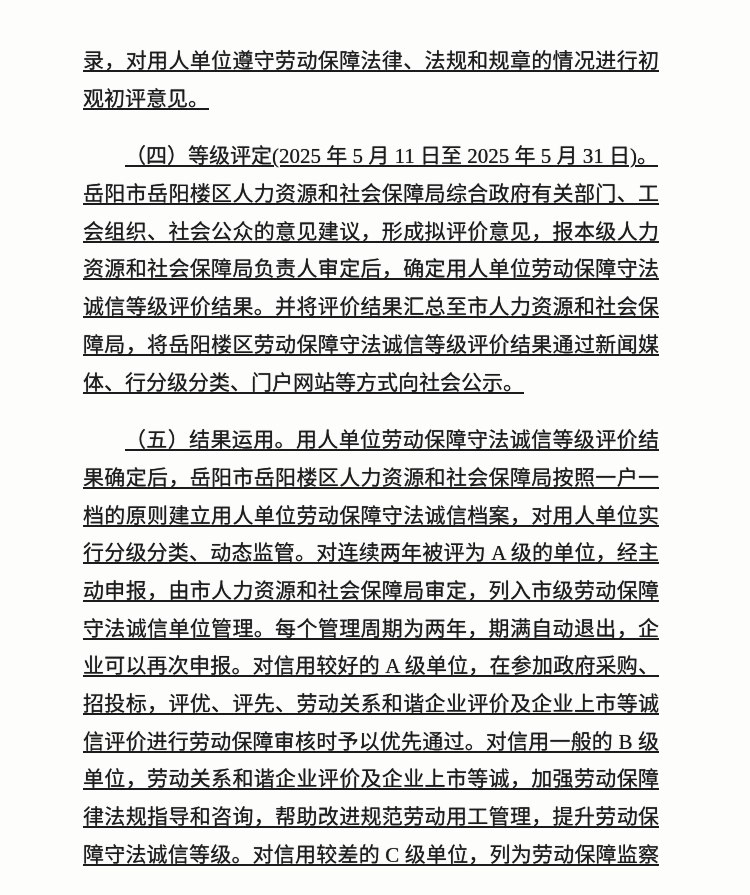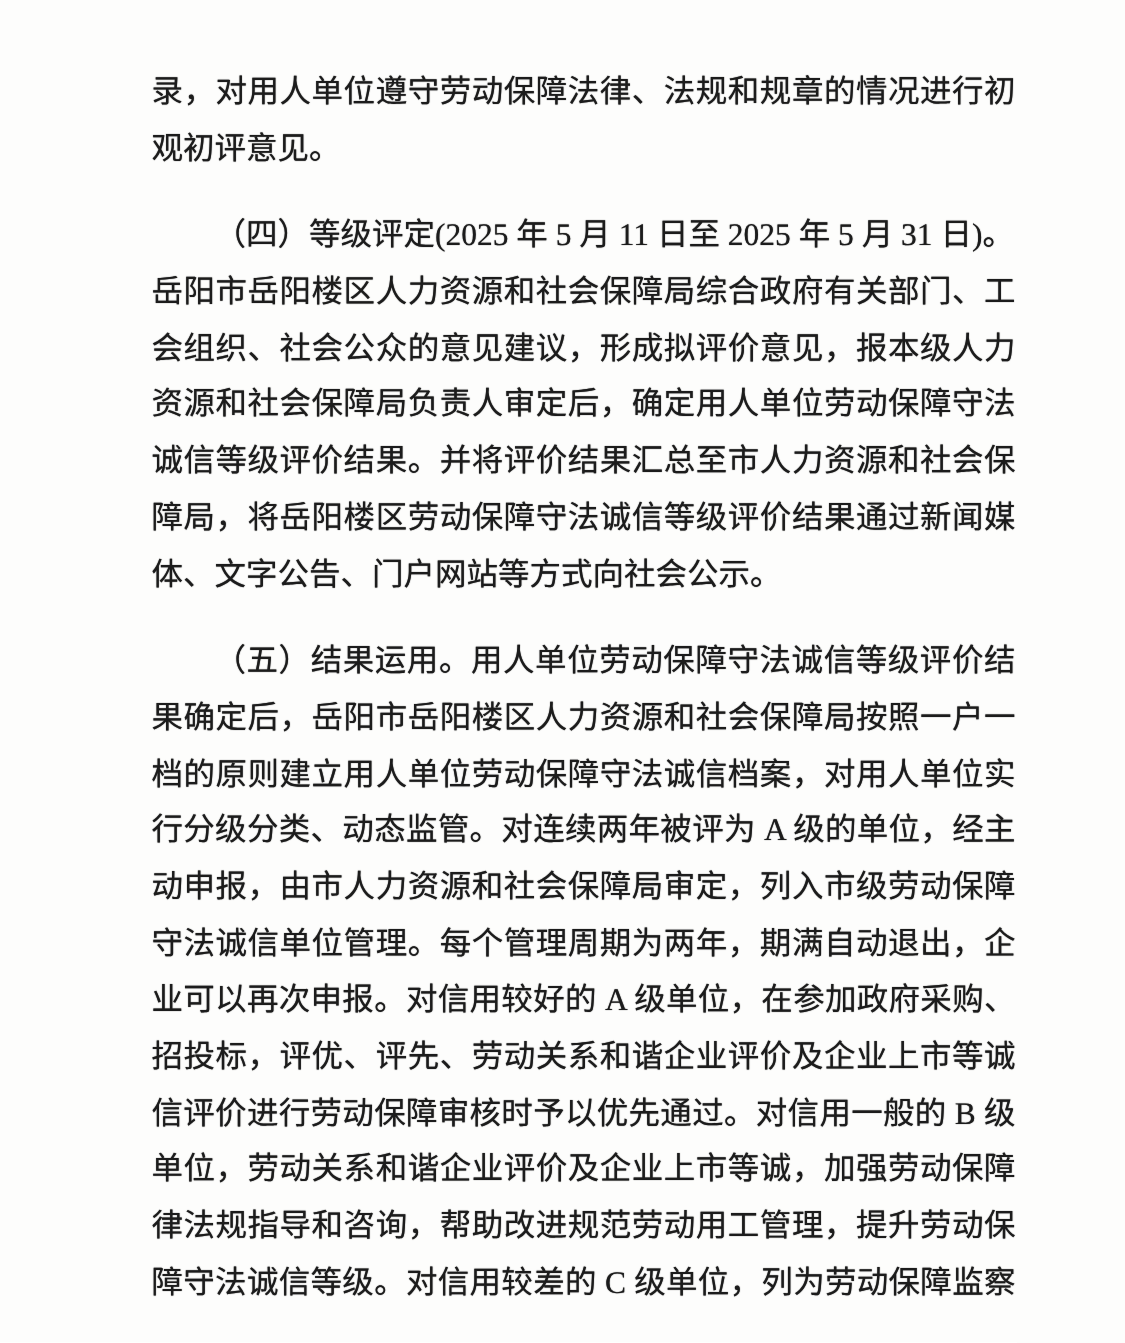--- a/index.html
+++ b/index.html
@@ -10,27 +10,28 @@
   .page {
     position: relative;
     width: 750px;
     height: 895px;
     background: #fdfdfc;
     overflow: hidden;
     font-family: "Liberation Serif", "DejaVu Serif", serif;
   }
   .text-block {
     position: absolute;
-    left: 101px;
+    left: 83px;
     top: 43px;
     width: 576px;
     font-size: 21px;
     line-height: 37.7px;
     color: #1c1c1c;
     text-shadow: 0 0 0.7px rgba(25, 25, 25, 0.85);
+    text-decoration: underline;
   }
   .line {
     height: 37.7px;
     overflow: hidden;
     text-align: justify;
     text-align-last: justify;
     text-justify: inter-ideograph;
     letter-spacing: 0;
   }
   .line.nofill {
@@ -48,21 +49,21 @@
 <div class="page" style="background: rgb(253, 253, 252);">
   <div class="text-block" style="color: rgb(28, 28, 28);">
       <div class="line">录，对用人单位遵守劳动保障法律、法规和规章的情况进行初</div>
       <div class="line nofill">观初评意见。</div>
       <div class="line nofill indent">（四）等级评定(2025 年 5 月 11 日至 2025 年 5 月 31 日)。</div>
       <div class="line">岳阳市岳阳楼区人力资源和社会保障局综合政府有关部门、工</div>
       <div class="line">会组织、社会公众的意见建议，形成拟评价意见，报本级人力</div>
       <div class="line">资源和社会保障局负责人审定后，确定用人单位劳动保障守法</div>
       <div class="line">诚信等级评价结果。并将评价结果汇总至市人力资源和社会保</div>
       <div class="line">障局，将岳阳楼区劳动保障守法诚信等级评价结果通过新闻媒</div>
-      <div class="line nofill">体、文字公告、门户网站等方式向社会公示。</div>
+      <div class="line nofill">体、行分级分类、门户网站等方式向社会公示。</div>
       <div class="line indent">（五）结果运用。用人单位劳动保障守法诚信等级评价结</div>
       <div class="line">果确定后，岳阳市岳阳楼区人力资源和社会保障局按照一户一</div>
       <div class="line">档的原则建立用人单位劳动保障守法诚信档案，对用人单位实</div>
       <div class="line">行分级分类、动态监管。对连续两年被评为 A 级的单位，经主</div>
       <div class="line">动申报，由市人力资源和社会保障局审定，列入市级劳动保障</div>
       <div class="line">守法诚信单位管理。每个管理周期为两年，期满自动退出，企</div>
       <div class="line">业可以再次申报。对信用较好的 A 级单位，在参加政府采购、</div>
       <div class="line">招投标，评优、评先、劳动关系和谐企业评价及企业上市等诚</div>
       <div class="line">信评价进行劳动保障审核时予以优先通过。对信用一般的 B 级</div>
       <div class="line">单位，劳动关系和谐企业评价及企业上市等诚，加强劳动保障法</div>

